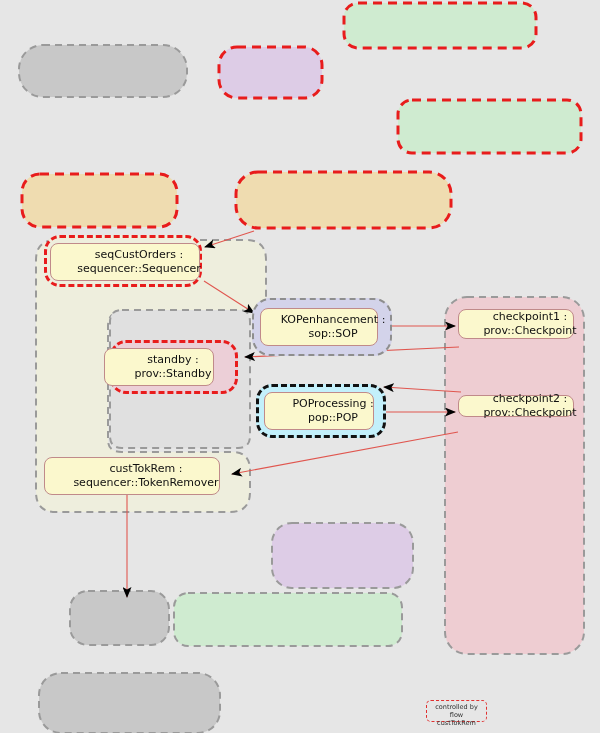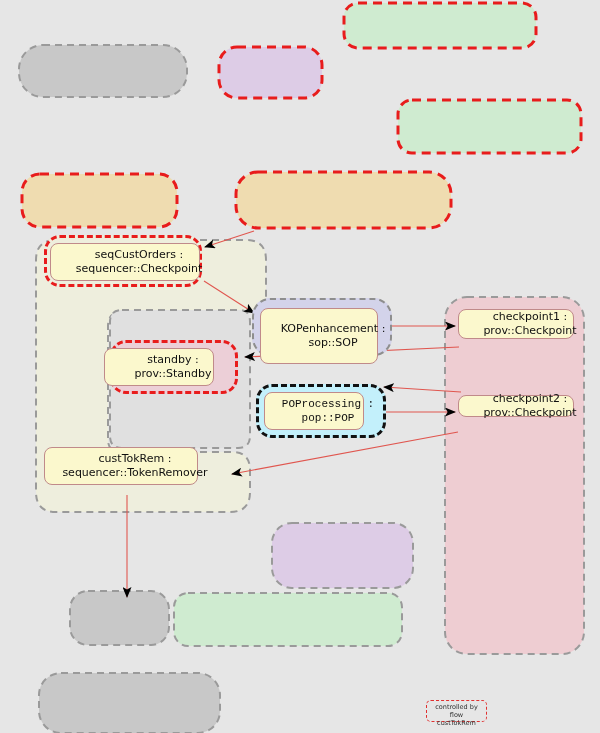--- a/index.html
+++ b/index.html
@@ -137,39 +137,39 @@
 
     <path d="M 375 412 L 455 412" fill="none" stroke="#e0564f" stroke-width="1.1" marker-end="url(#ah)"></path>
 
     <path d="M 458 432 L 232 474" fill="none" stroke="#e0564f" stroke-width="1.1" marker-end="url(#ah)"></path>
 
     <path d="M 127 495 L 127 597" fill="none" stroke="#e0564f" stroke-width="1.1" marker-end="url(#ah)"></path>
   </svg>
 
   <div class="node" style="left:50px; top:243px; width:150px; height:38px;">
     <span class="l1">seqCustOrders :</span>
-    <span class="l2">sequencer::Checkpoint</span>
+    <span class="l2">sequencer::Sequencer</span>
   </div>
 
-  <div class="node" style="left:260px; top:308px; width:118px; height:56px;">
+  <div class="node" style="left:260px; top:308px; width:118px; height:38px;">
     <span class="l1">KOPenhancement :</span>
     <span class="l2">sop::SOP</span>
   </div>
 
   <div class="node" style="left:104px; top:348px; width:110px; height:38px;">
     <span class="l1">standby :</span>
     <span class="l2">prov::Standby</span>
   </div>
 
-  <div class="node" style="left:264px; top:392px; width:100px; height:38px;font-family:Liberation Mono, monospace;">
+  <div class="node" style="left:264px; top:392px; width:110px; height:38px;">
     <span class="l1">POProcessing :</span>
     <span class="l2">pop::POP</span>
   </div>
 
-  <div class="node" style="left:44px; top:447px; width:154px; height:38px;">
+  <div class="node" style="left:44px; top:457px; width:176px; height:38px;">
     <span class="l1">custTokRem :</span>
     <span class="l2">sequencer::TokenRemover</span>
   </div>
 
   <div class="node" style="left:458px; top:309px; width:116px; height:30px;">
     <span class="l1">checkpoint1 :</span>
     <span class="l2">prov::Checkpoint</span>
   </div>
 
   <div class="node" style="left:458px; top:395px; width:116px; height:22px;">

